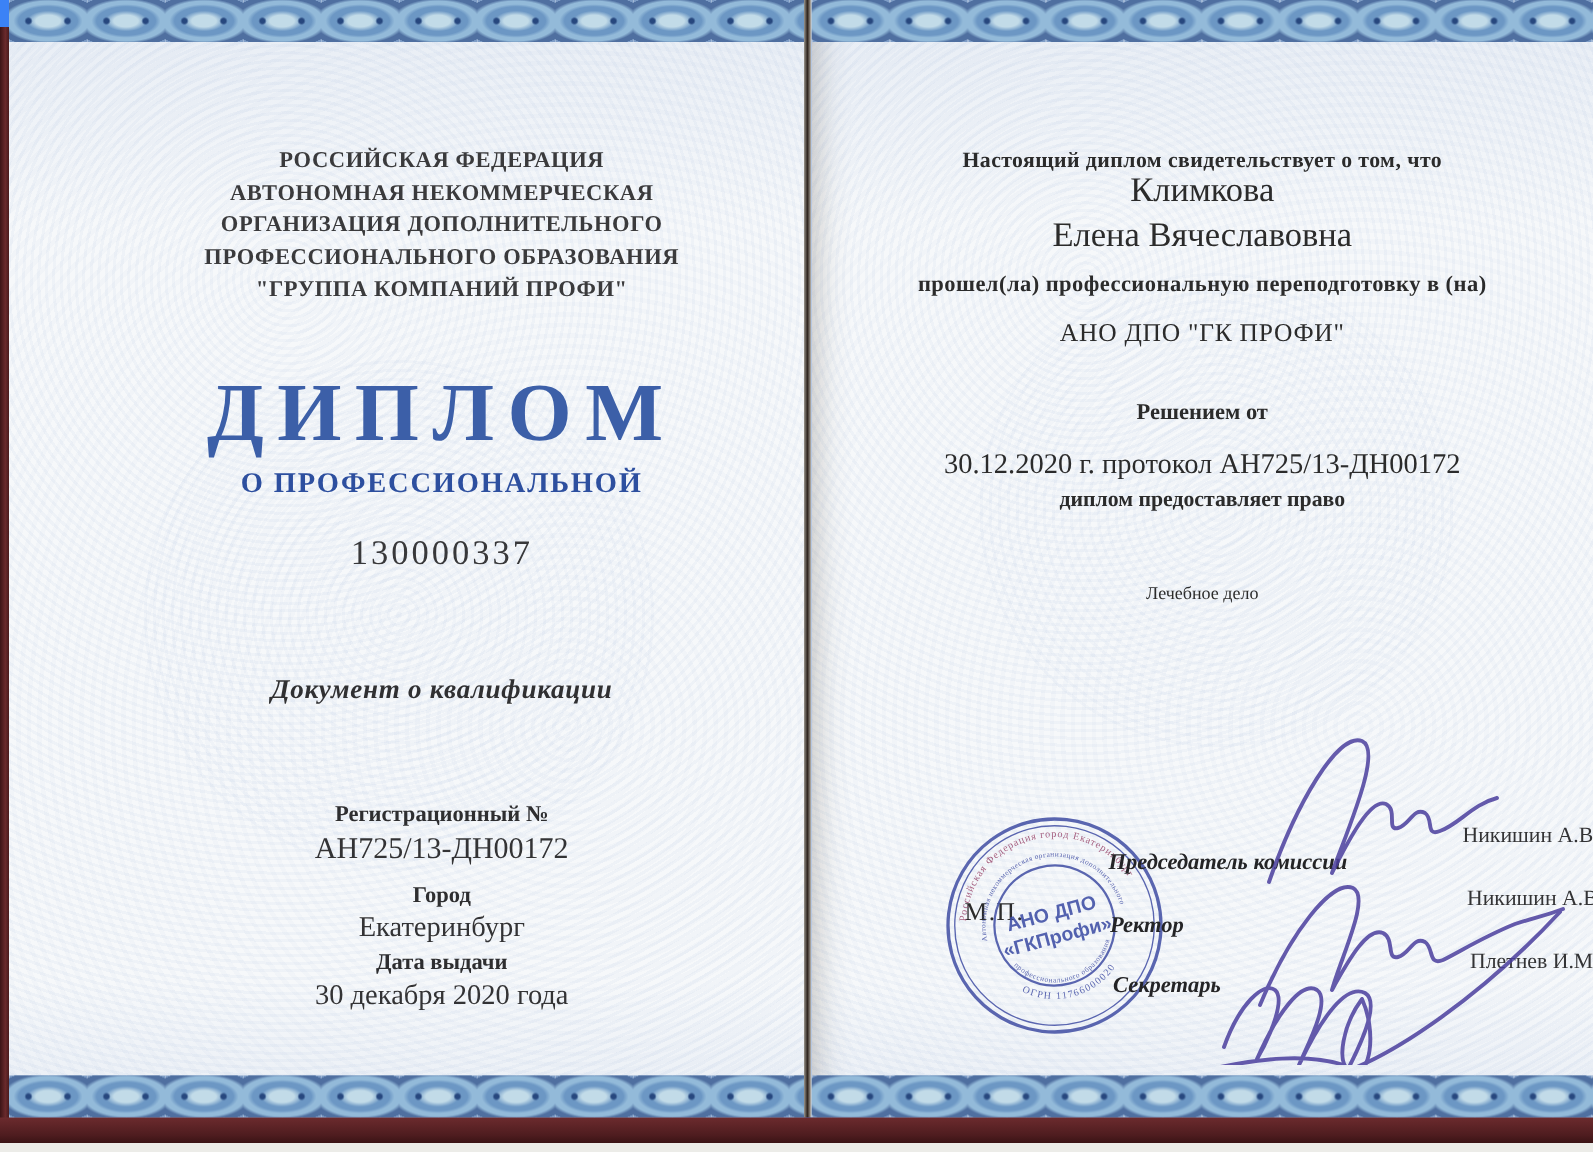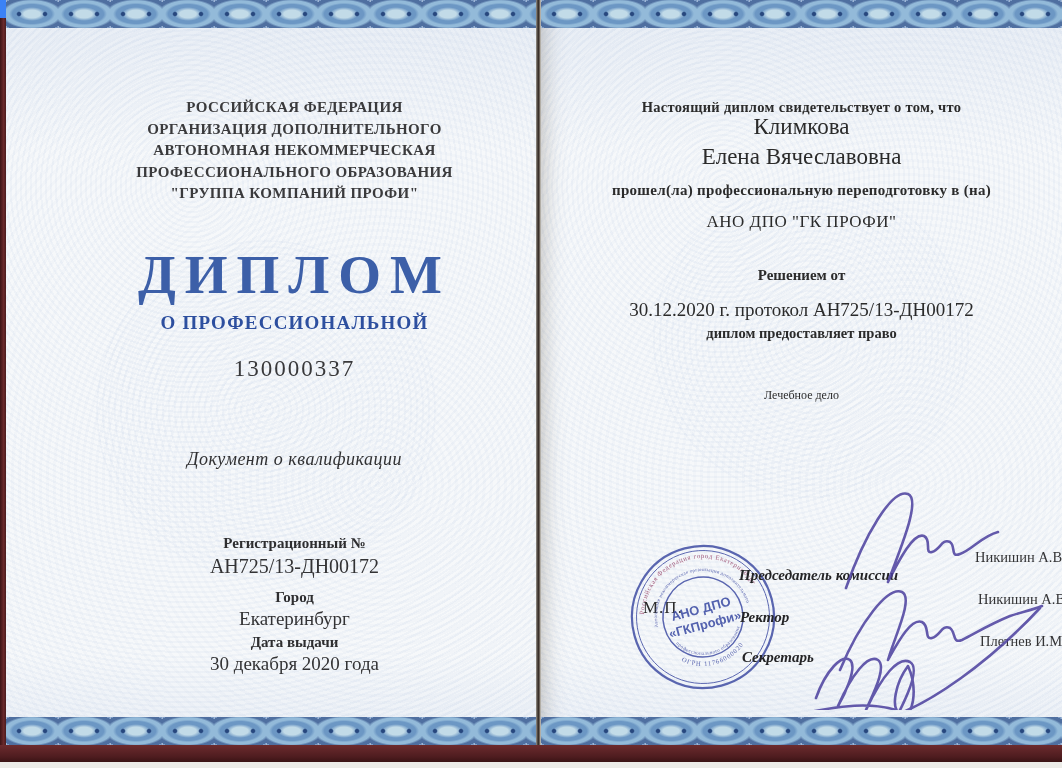--- a/index.html
+++ b/index.html
@@ -36,21 +36,21 @@
   .rosette{position:absolute;border-radius:50%;pointer-events:none;
            background:repeating-radial-gradient(circle,rgba(125,155,205,.10) 0 2px,rgba(0,0,0,0) 2px 6px);opacity:.5;}
   
   .cline{position:absolute;left:0;right:0;text-align:center;white-space:nowrap;}
   .page-left .cline{transform:translateX(23px);}
   .org{top:97px;font-size:15px;font-weight:bold;letter-spacing:.4px;line-height:21.5px;color:#3a3a3c;}
   .title{top:243px;font-size:55px;font-weight:bold;color:#3c5fa8;letter-spacing:9px;}
   .subtitle1{top:312px;font-size:19px;font-weight:bold;color:#2d4f9f;letter-spacing:1.2px;}
   .subtitle2{top:334px;font-size:19px;font-weight:bold;color:#2d4f9f;letter-spacing:1.2px;}
   .serial{top:356px;font-size:23px;letter-spacing:2px;color:#38383a;}
-  .doctype{top:449px;font-size:18px;font-style:italic;font-weight:normal;color:#303032;letter-spacing:.5px;}
+  .doctype{top:449px;font-size:18px;font-style:italic;font-weight:bold;color:#303032;letter-spacing:.5px;}
   .lbl{font-size:15px;font-weight:bold;color:#2e2e30;}
   .val{color:#333335;}
   .reg-label{top:535px;} .reg-value{top:555px;font-size:20px;text-align:center;}
   .city-label{top:589px;} .city-value{top:608px;font-size:19px;}
   .date-label{top:634px;} .date-value{top:653px;font-size:19px;}
   .statement{top:99px;font-size:14.5px;font-weight:bold;letter-spacing:.3px;}
   .surname{top:114px;font-size:23px;}
   .patronymic{top:144px;font-size:23px;}
   .completed{top:182px;font-size:15px;font-weight:bold;letter-spacing:.3px;}
   .institution{top:212px;font-size:17px;letter-spacing:.5px;}
@@ -73,22 +73,22 @@
 
 <div class="scan">
 
   <div class="page page-left">
     <div class="band band-top"></div>
     <div class="band band-bottom"></div>
     <div class="rosette" style="left:90px;top:240px;width:340px;height:340px;"></div>
 
     <div class="cline org">
       <div>РОССИЙСКАЯ  ФЕДЕРАЦИЯ</div>
+      <div>АВТОНОМНАЯ НЕКОММЕРЧЕСКАЯ</div>
       <div>ОРГАНИЗАЦИЯ ДОПОЛНИТЕЛЬНОГО</div>
-      <div>АВТОНОМНАЯ НЕКОММЕРЧЕСКАЯ</div>
       <div>ПРОФЕССИОНАЛЬНОГО ОБРАЗОВАНИЯ</div>
       <div>"ГРУППА КОМПАНИЙ ПРОФИ"</div>
     </div>
 
     <div class="cline title">ДИПЛОМ</div>
     <div class="cline subtitle1">О ПРОФЕССИОНАЛЬНОЙ</div>
     <div class="cline serial">130000337</div>
     <div class="cline doctype">Документ о квалификации</div>
 
     <div class="cline lbl reg-label">Регистрационный №</div>

